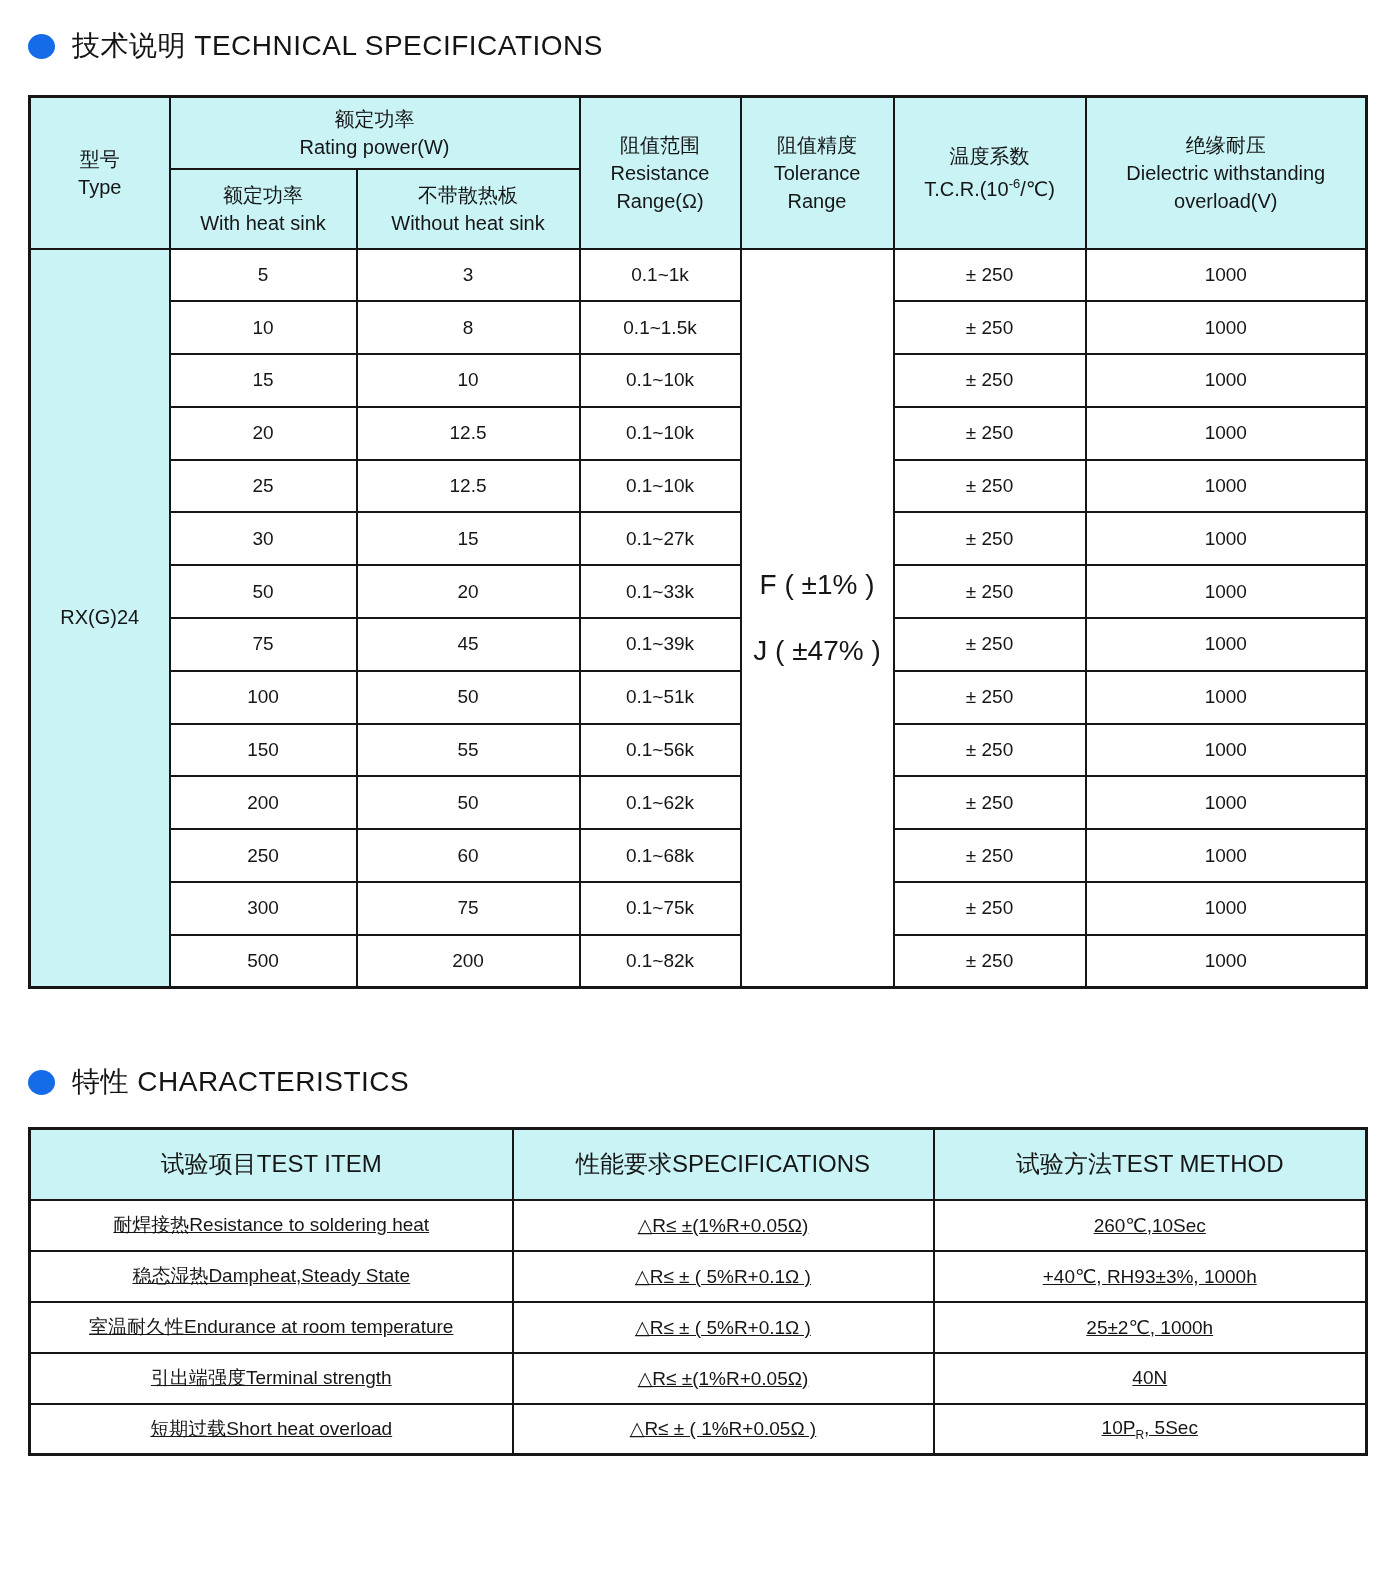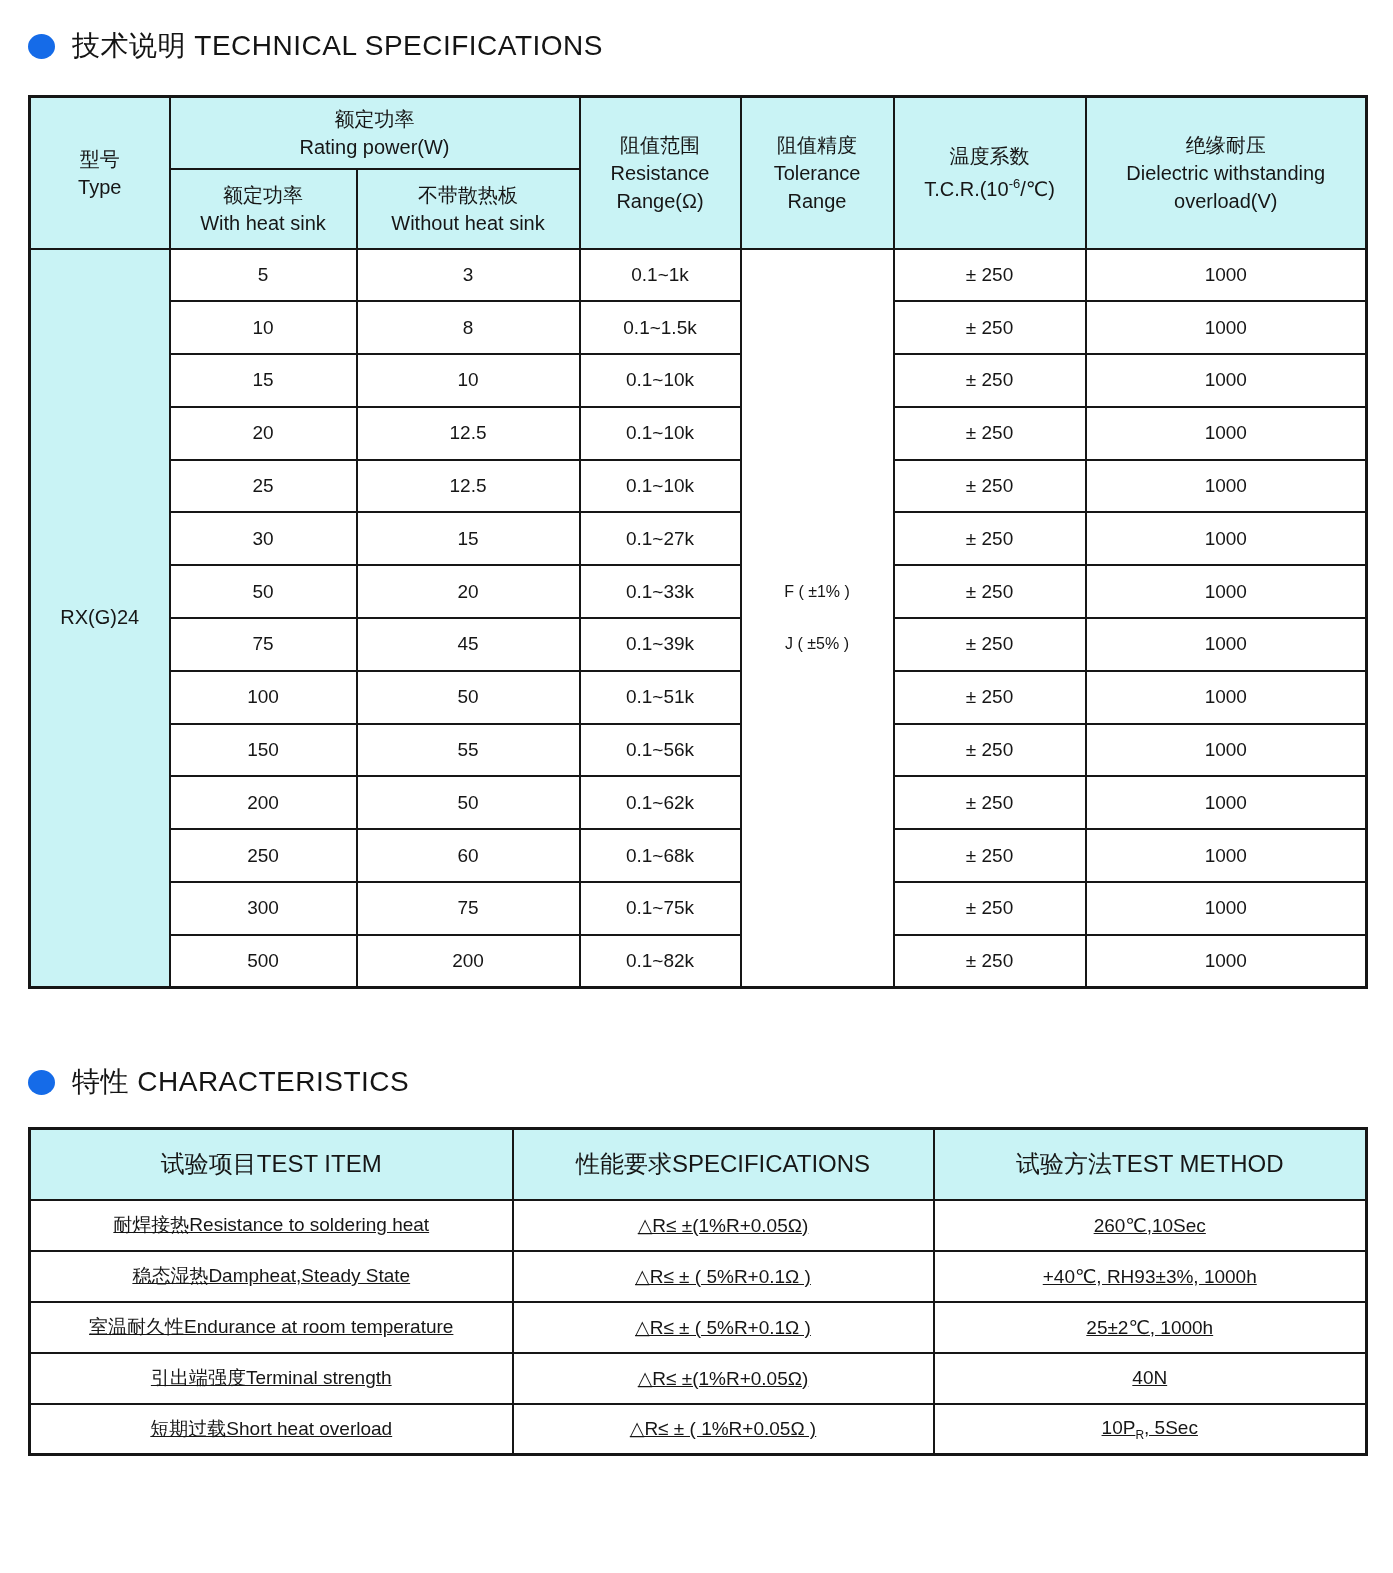--- a/index.html
+++ b/index.html
@@ -35,21 +35,21 @@
   th{font-weight:normal;font-size:20px;line-height:28px;background:#c9f3f5;margin-left:46px;}
   .hline{font-size:20px;line-height:28px;}
 
   
   .spec{margin-top:30px;}
   .spec thead tr.r1 th{height:72px;}
   .spec thead tr.r2 th{height:80px;}
   .spec tbody td{height:52.8px;font-size:19px;}
   .spec .type-cell{background:#c9f3f5;font-size:20px;}
   .spec sup{font-size:13px;}
-  .tol-wrap{display:flex;flex-direction:column;justify-content:center;align-items:center;gap:34px;font-size:16px;}
+  .tol-wrap{display:flex;flex-direction:column;justify-content:center;align-items:center;gap:34px;font-size:28px;}
 
   
   .char{margin-top:26px;}
   .char thead th{height:71px;font-size:24px;}
   .char tbody td{height:51px;font-size:19px;text-decoration:underline;}
   .char sub{font-size:12px;}
 
   .t2{margin-top:74px;}
 </style>
 </head>
@@ -115,21 +115,21 @@
     </thead>
     <tbody>
       <tr>
         <td rowspan="14" class="type-cell">RX(G)24</td>
         <td>5</td>
         <td>3</td>
         <td>0.1~1k</td>
         <td rowspan="14">
           <div class="tol-wrap">
             <div>F ( ±1% )</div>
-            <div>J ( ±5% )</div>
+            <div>J ( ±47% )</div>
           </div>
         </td>
         <td>± 250</td>
         <td>1000</td>
       </tr>
       <tr>
         <td>10</td>
         <td>8</td>
         <td>0.1~1.5k</td>
         <td>± 250</td>

